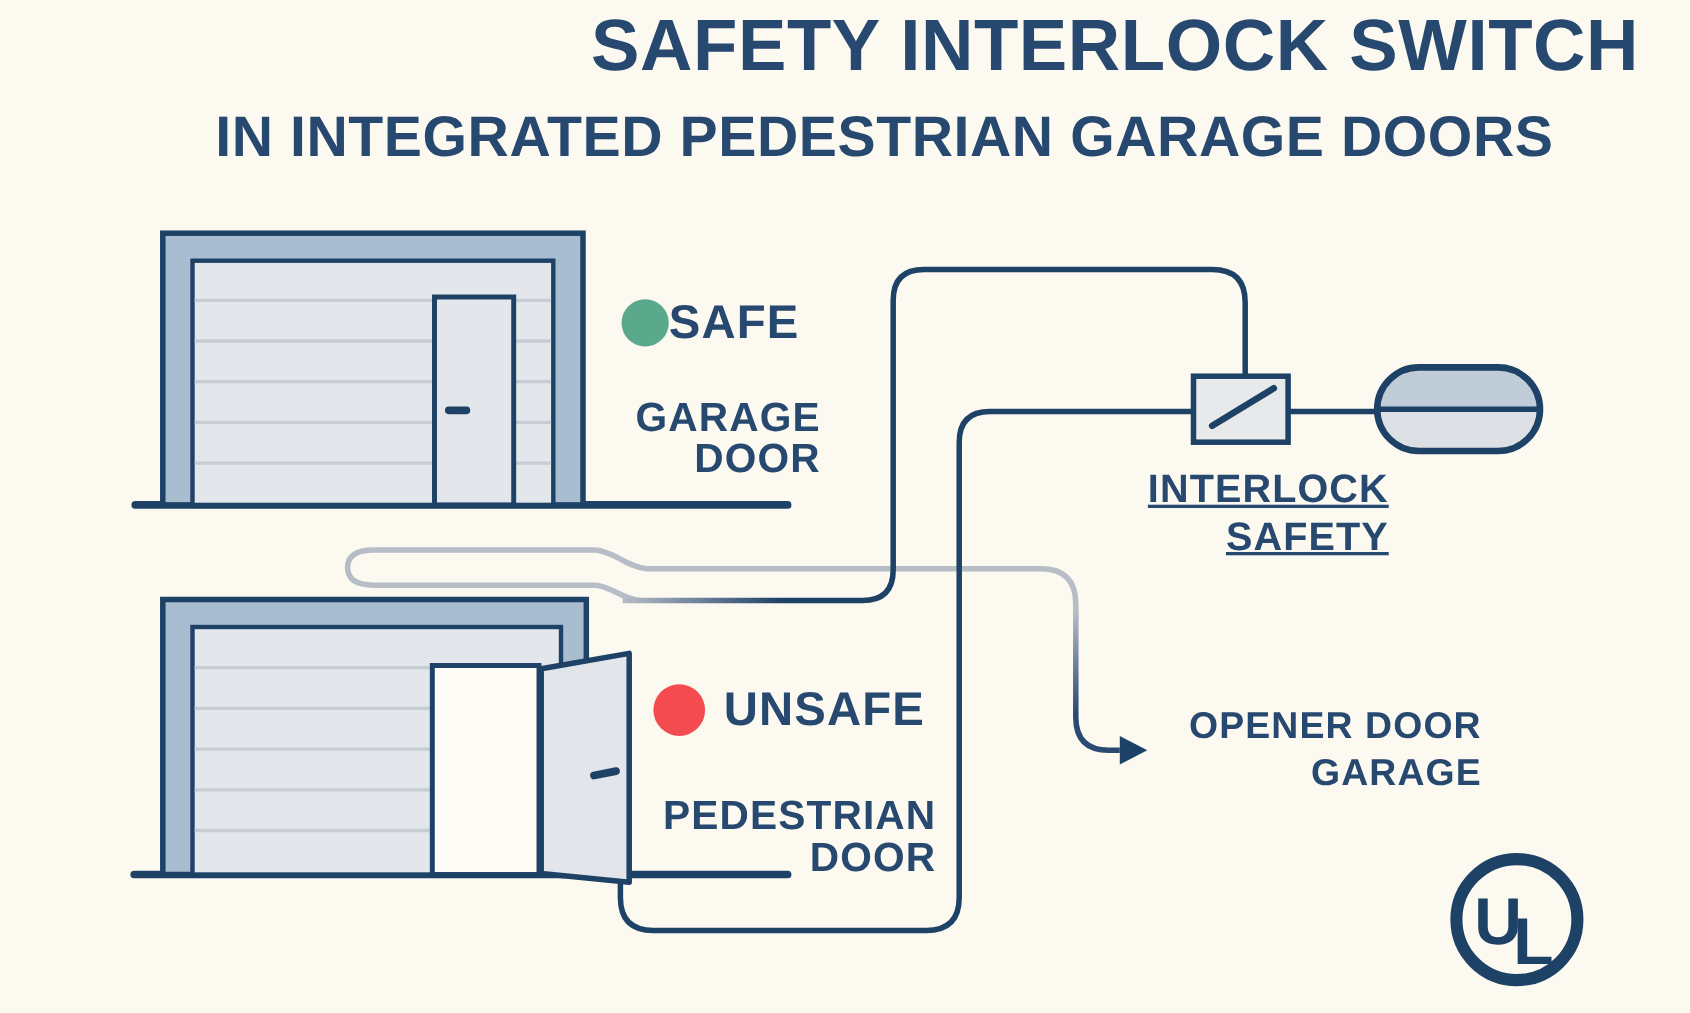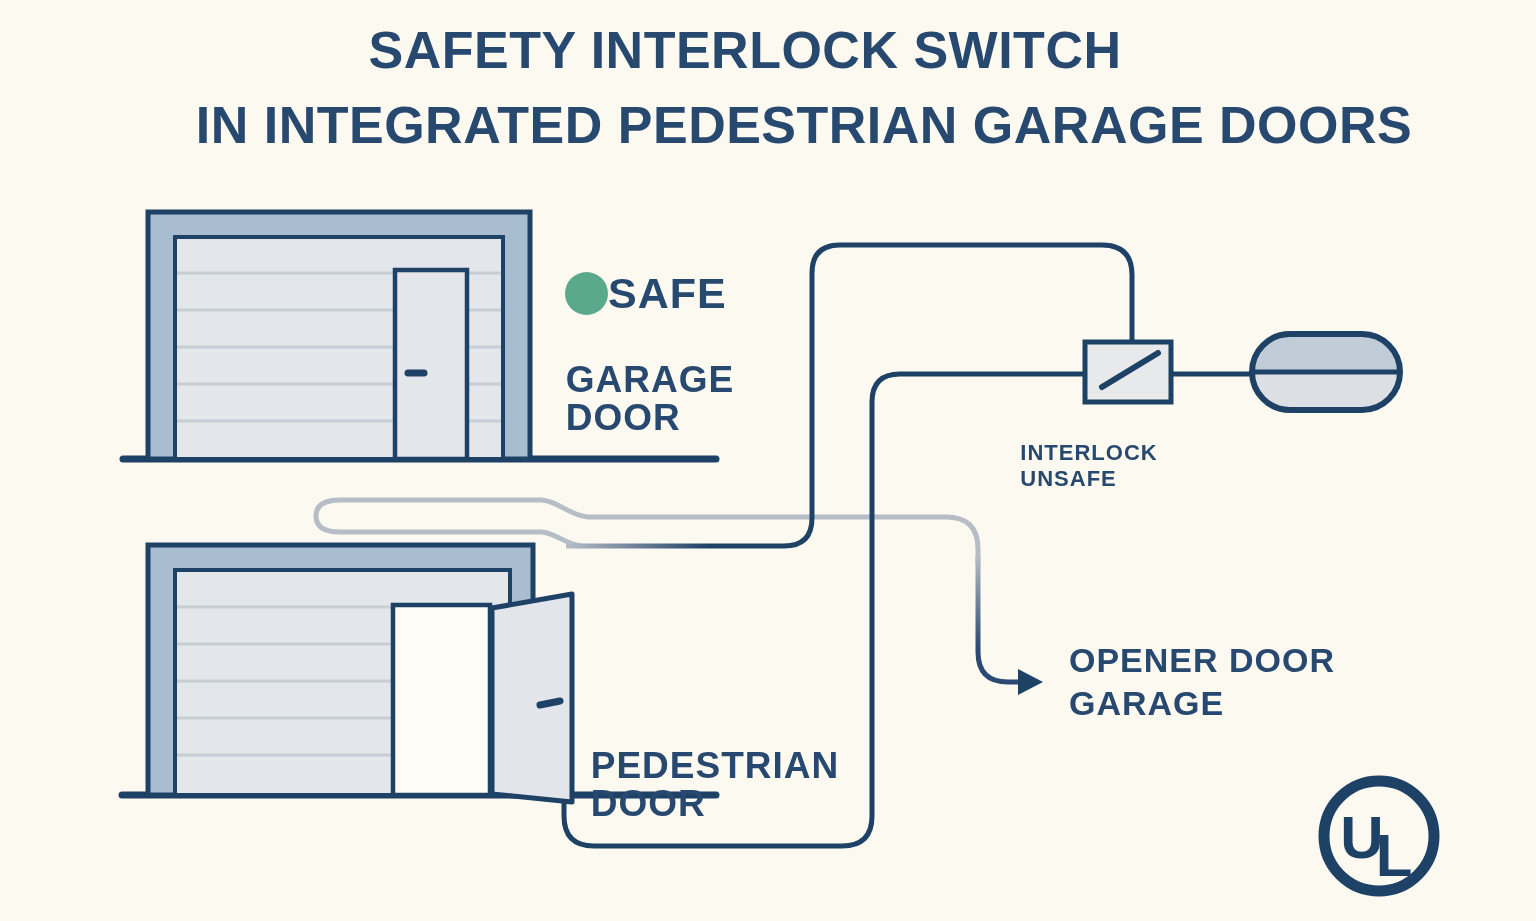--- a/index.html
+++ b/index.html
@@ -22,33 +22,33 @@
   .contact{stroke:var(--navy);stroke-width:6;stroke-linecap:round;fill:none;}
   .capsule-body{fill:var(--capsule-bottom);}
   .capsule-top{fill:var(--capsule-top);}
   .capsule-outline{fill:none;stroke:var(--navy);stroke-width:6;}
   .navy-fill{fill:var(--navy);}
   .logo-ring{fill:none;stroke:var(--navy);stroke-width:11;}
   .logo-letter{fill:var(--navy);font-family:"Liberation Sans","DejaVu Sans",sans-serif;font-weight:700;font-size:60px;}
 
   
   .lbl{position:absolute;color:var(--text-navy);font-weight:700;white-space:nowrap;}
-  .title{left:0;top:24px;width:1490px;text-align:center;font-size:52px;line-height:1;letter-spacing:.5px;}
+  .title{left:0;top:8px;width:1490px;text-align:right;font-size:66px;line-height:1;letter-spacing:.5px;}
   .subtitle{left:0;top:99px;width:1512px;text-align:center;font-size:52px;line-height:1;letter-spacing:.5px;margin-left:48px;}
   .status-row{position:absolute;display:flex;align-items:center;}
   .status-dot{border-radius:50%;flex:0 0 auto;}
   .dot-safe{width:43px;height:43px;background:var(--safe-green);}
   .dot-unsafe{width:47px;height:47px;background:var(--unsafe-red);}
   .status-text{color:var(--text-navy);font-weight:700;font-size:43px;letter-spacing:1px;}
   .row-safe{left:565px;top:269px;}
   .row-unsafe{left:594px;top:621px;gap:17px;}
-  .caption{position:absolute;transform:translate(-50%,-50%);text-align:left;color:var(--text-navy);font-weight:700;letter-spacing:1px;}
+  .caption{position:absolute;transform:translate(-50%,-50%);text-align:right;color:var(--text-navy);font-weight:700;letter-spacing:1px;margin-left:12px;}
   .cap-garage{left:650px;top:399px;font-size:37px;line-height:1.04;}
-  .cap-ped{left:715px;top:785px;font-size:37px;line-height:1.04;}
-  .cap-interlock{left:1089px;top:466px;font-size:22px;line-height:1.2;}
+  .cap-ped{left:715px;top:761px;font-size:37px;line-height:1.04;}
+  .cap-interlock{left:1141px;top:466px;font-size:36px;line-height:1.2;text-decoration:underline;}
   .cap-disables{left:1202px;top:681px;font-size:34px;line-height:1.25;}
 </style>
 </head>
 <body>
 
 <div class="stage">
 
   <svg width="1536" height="921" viewBox="0 0 1536 921">
     <defs>
       <linearGradient id="gray2navy-x" gradientUnits="userSpaceOnUse" x1="566" y1="0" x2="710" y2="0">
@@ -121,28 +121,32 @@
 
   <div class="status-row row-safe">
     <span class="status-dot dot-safe"></span>
     <span class="status-text">SAFE</span>
   </div>
   <div class="caption cap-garage">
     <div>GARAGE</div>
     <div>DOOR</div>
   </div>
 
+  <div class="status-row row-unsafe">
+    <span class="status-dot dot-unsafe"></span>
+    <span class="status-text">UNSAFE</span>
+  </div>
   <div class="caption cap-ped">
     <div>PEDESTRIAN</div>
     <div>DOOR</div>
   </div>
 
   <div class="caption cap-interlock">
     <div>INTERLOCK</div>
-    <div>UNSAFE</div>
+    <div>SAFETY</div>
   </div>
 
   <div class="caption cap-disables">
     <div>OPENER DOOR</div>
     <div>GARAGE</div>
   </div>
 
 </div>
 
 </body></html>

